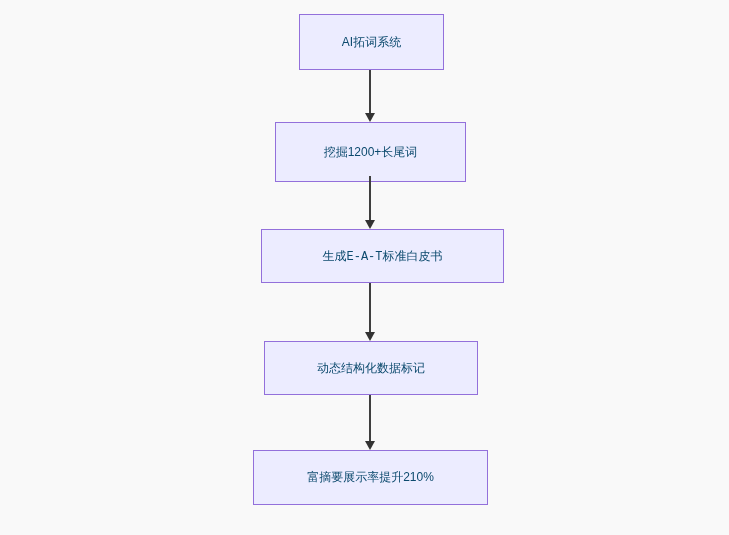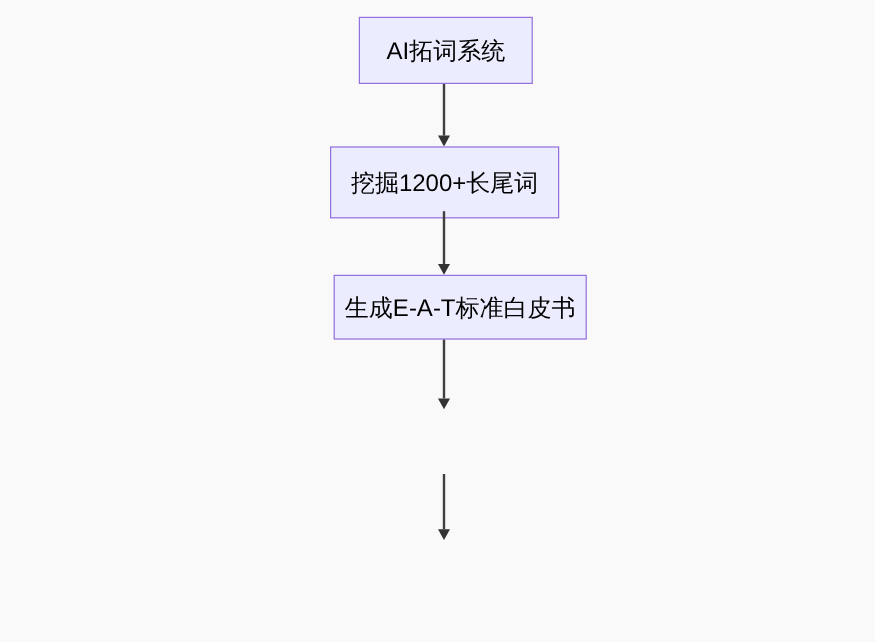--- a/index.html
+++ b/index.html
@@ -16,31 +16,31 @@
   .canvas {
     position: relative;
     width: 729px;
     height: 535px;
   }
   .node {
     position: absolute;
     box-sizing: border-box;
     background: #ececff;
     border: 1px solid #9370db;
-    color: #000000;
-    font-size: 20px;
+    color: #0c4a6e;
+    font-size: 12px;
     display: flex;
     align-items: center;
     justify-content: center;
     text-align: center;
     white-space: nowrap;
   }
   #node-1 { left: 299px; top: 14px;  width: 145px; height: 56px; }
   #node-2 { left: 275px; top: 122px; width: 191px; height: 60px; }
-  #node-3 { left: 278px; top: 229px; width: 211px; height: 54px; }
+  #node-3 { left: 261px; top: 229px; width: 243px; height: 54px; font-family: Liberation Mono, monospace; }
   #node-4 { left: 264px; top: 341px; width: 214px; height: 54px; }
   #node-5 { left: 253px; top: 450px; width: 235px; height: 55px; }
 
   .arrow {
     position: absolute;
     left: 365px;
     width: 11px;
   }
   .arrow .line {
     position: absolute;
@@ -93,20 +93,26 @@
 
   <div class="node" id="node-3">
     <span>生成E-A-T标准白皮书</span>
   </div>
 
   <div class="arrow" id="arrow-3">
     <div class="line"></div>
     <div class="head"></div>
   </div>
 
+  <div class="node" id="node-4">
+    <span>动态结构化数据标记</span>
+  </div>
 
   <div class="arrow" id="arrow-4">
     <div class="line"></div>
     <div class="head"></div>
   </div>
 
+  <div class="node" id="node-5">
+    <span>富摘要展示率提升210%</span>
+  </div>
 
 </div>
 
 </body></html>

